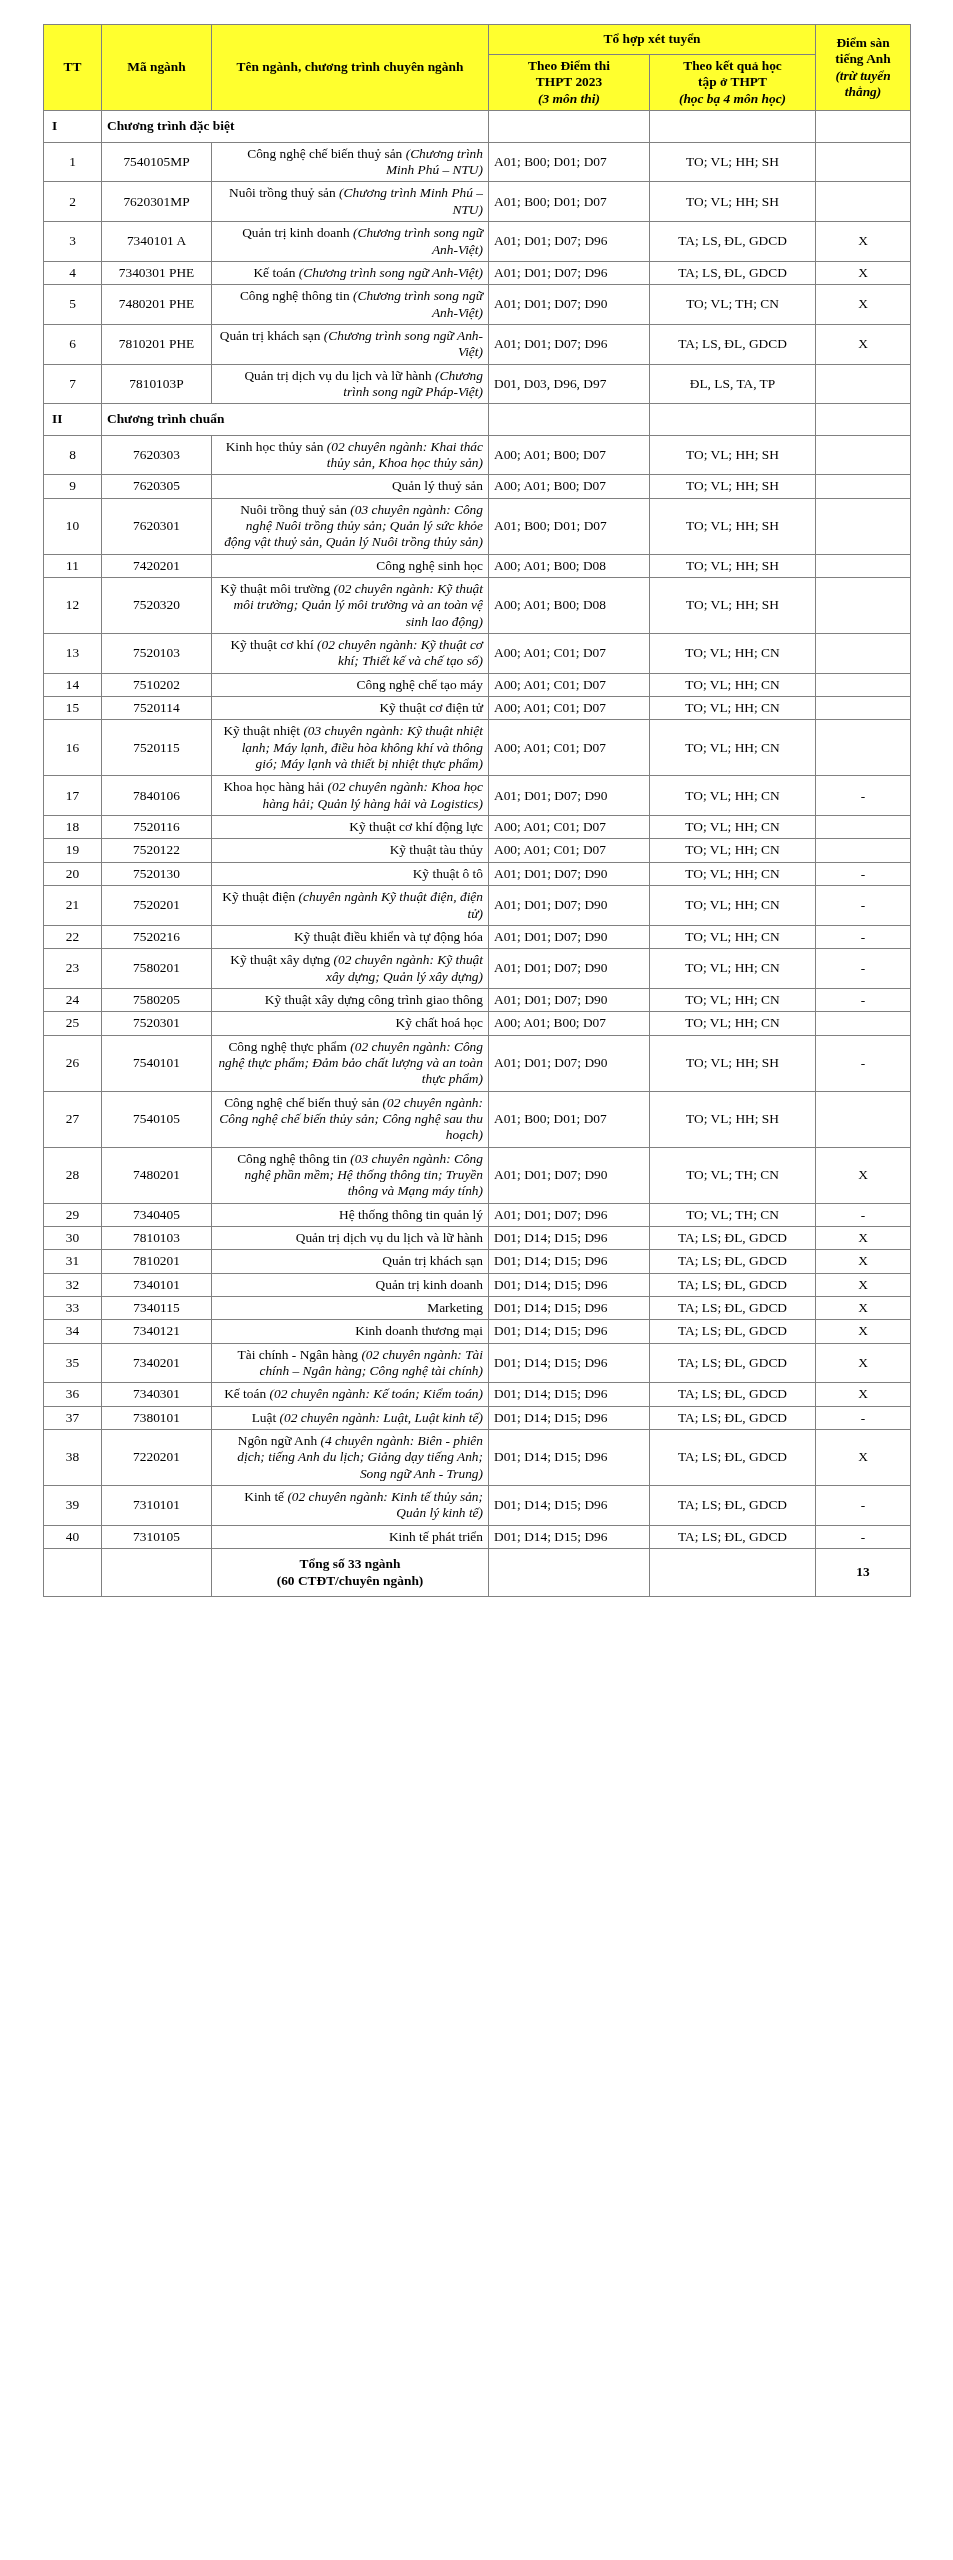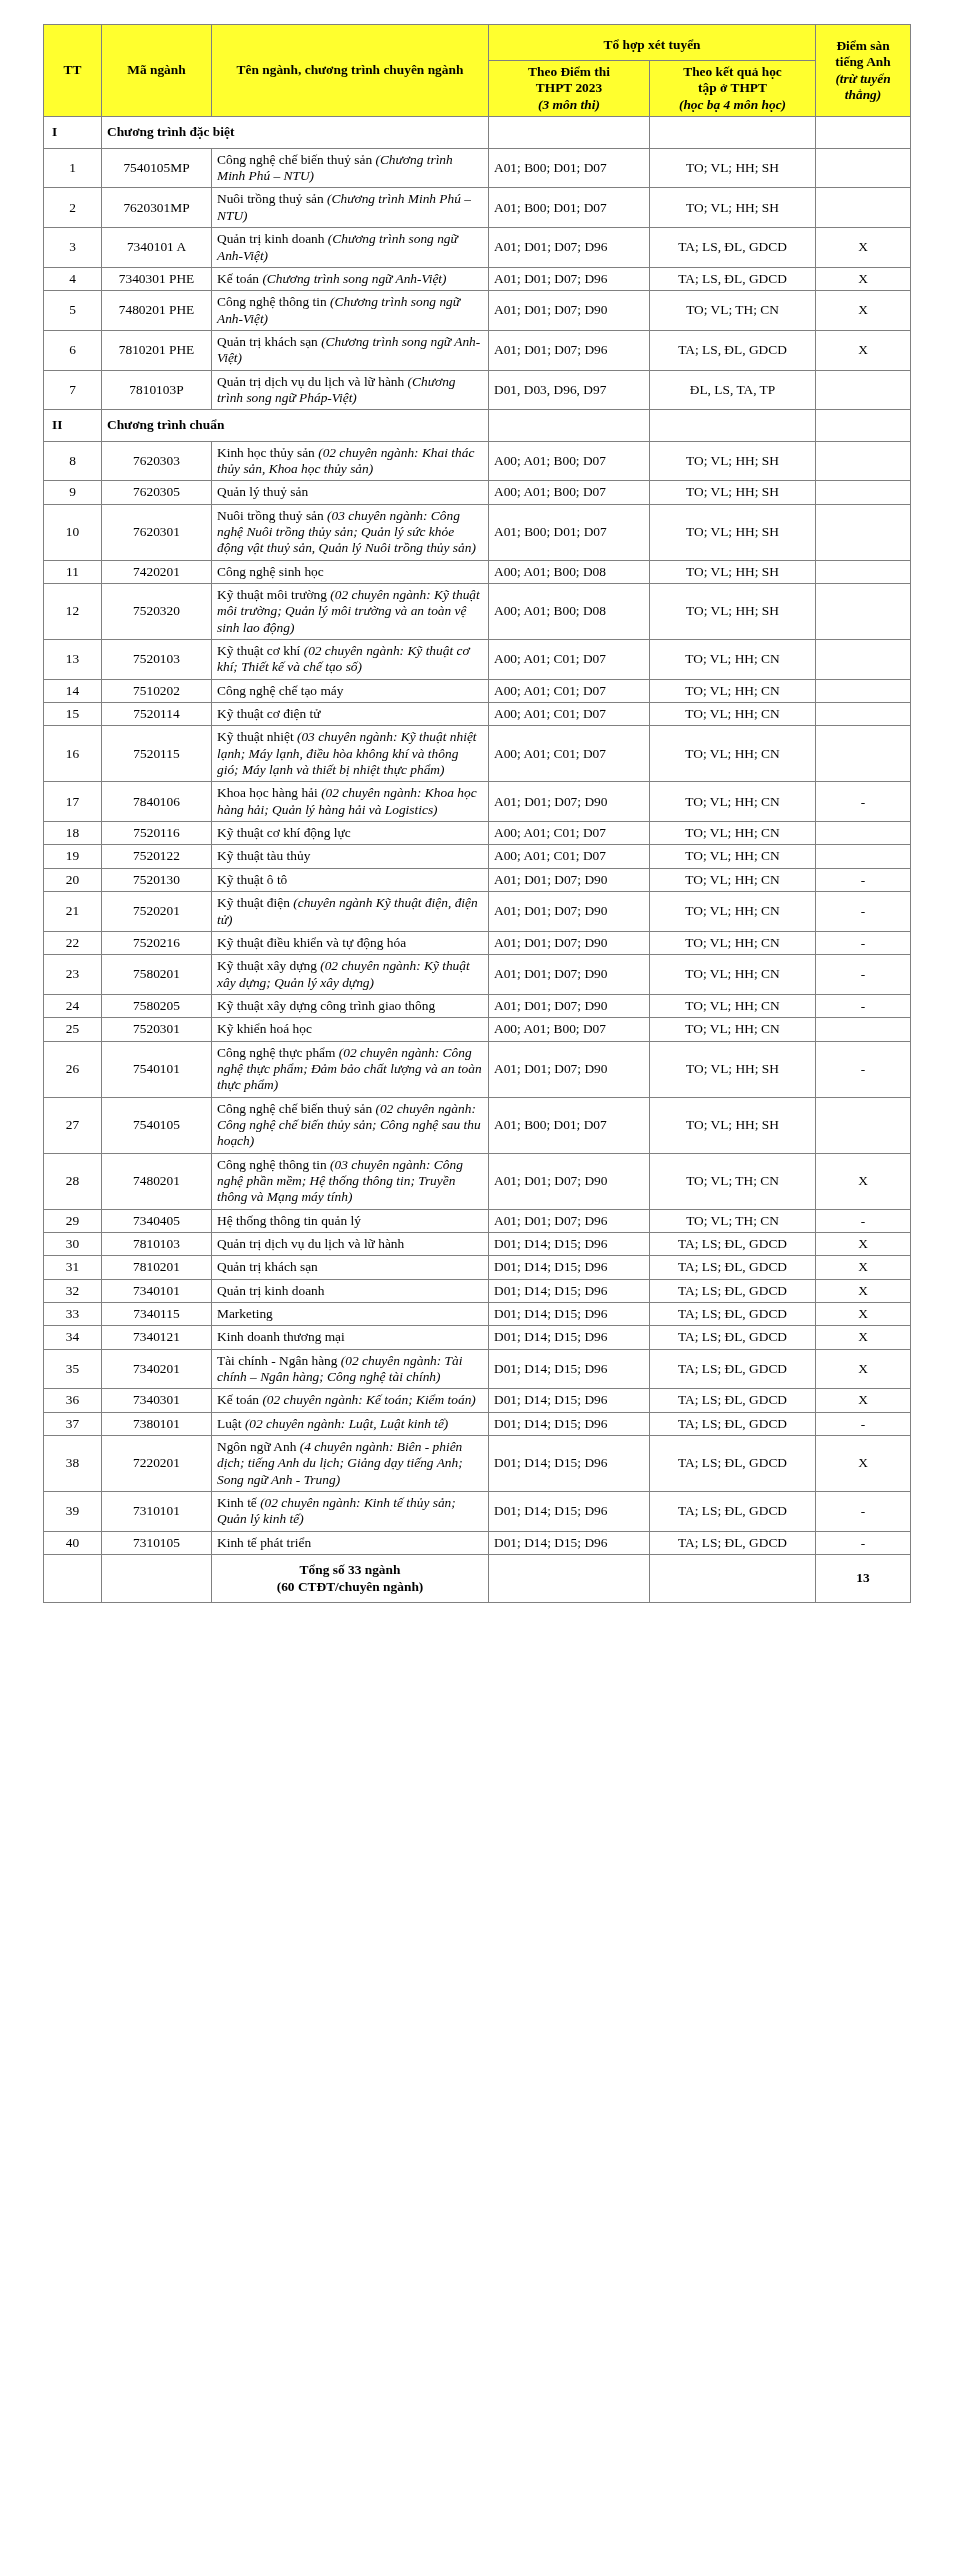--- a/index.html
+++ b/index.html
@@ -42,27 +42,27 @@
   col.c-school  { width: 166px; }
   col.c-eng     { width: 95px; }
 
   thead th {
     background: #FFFF2E;
     font-weight: bold;
     text-align: center;
     line-height: 1.24;
     padding: 4px 3px;
   }
-  thead th.grp { padding-top: 12px; padding-bottom: 6px; }
+  thead th.grp { padding-top: 6px; padding-bottom: 6px; }
   thead th .it { font-style: italic; font-weight: bold; display: block; }
   thead th .ln { display: block; }
 
   td.tt      { text-align: center; }
   td.code    { text-align: center; margin-top: 43px; }
-  td.name    { text-align: left; }
+  td.name    { text-align: right; }
   td.exam    { text-align: left; }
   td.school  { text-align: center; }
   td.eng     { text-align: center; }
 
   tr.section td {
     font-weight: bold;
     text-align: left;
     padding-top: 7px;
     padding-bottom: 7px;
   }
@@ -322,21 +322,21 @@
           <td class="tt">24</td>
           <td class="code">7580205</td>
           <td class="name"><span>Kỹ thuật xây dựng công trình giao thông</span></td>
           <td class="exam">A01; D01; D07; D90</td>
           <td class="school">TO; VL; HH; CN</td>
           <td class="eng">-</td>
         </tr>
         <tr>
           <td class="tt">25</td>
           <td class="code">7520301</td>
-          <td class="name"><span>Kỹ khiển hoá học</span></td>
+          <td class="name"><span>Kỹ chất hoá học</span></td>
           <td class="exam">A00; A01; B00; D07</td>
           <td class="school">TO; VL; HH; CN</td>
           <td class="eng">&nbsp;</td>
         </tr>
         <tr>
           <td class="tt">26</td>
           <td class="code">7540101</td>
           <td class="name"><span>Công nghệ thực phẩm </span><span class="spec">(02 chuyên ngành: Công nghệ thực phẩm; Đảm bảo chất lượng và an toàn thực phẩm)</span></td>
           <td class="exam">A01; D01; D07; D90</td>
           <td class="school">TO; VL; HH; SH</td>

